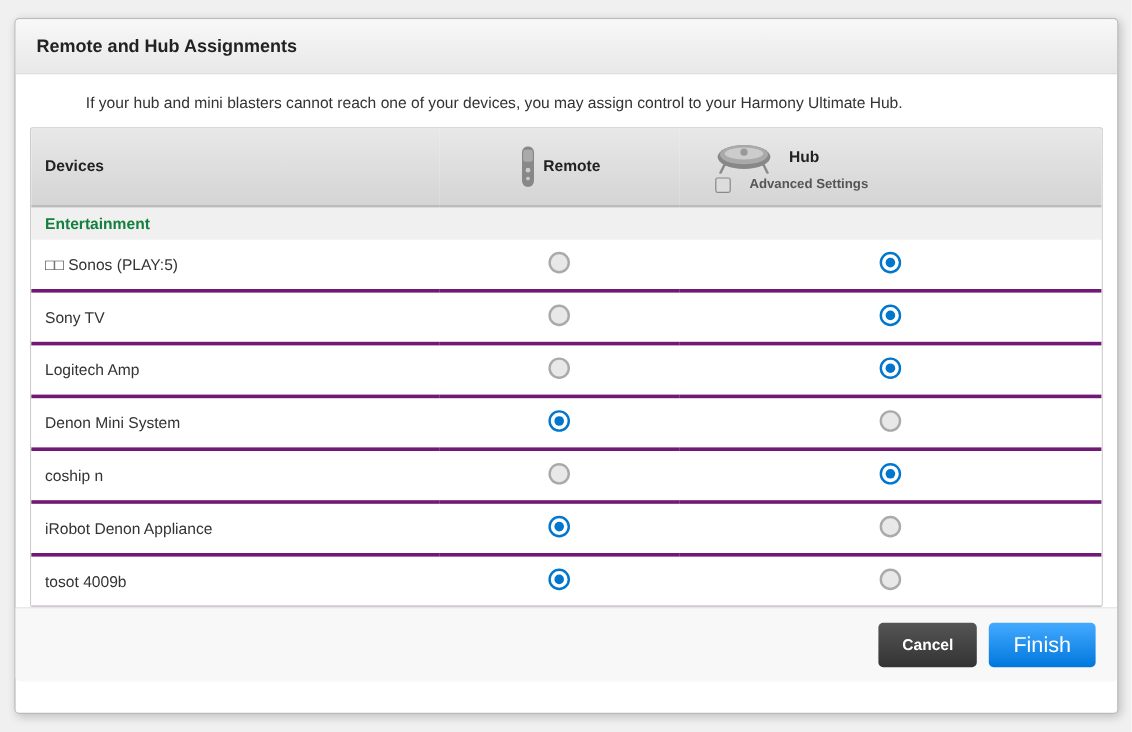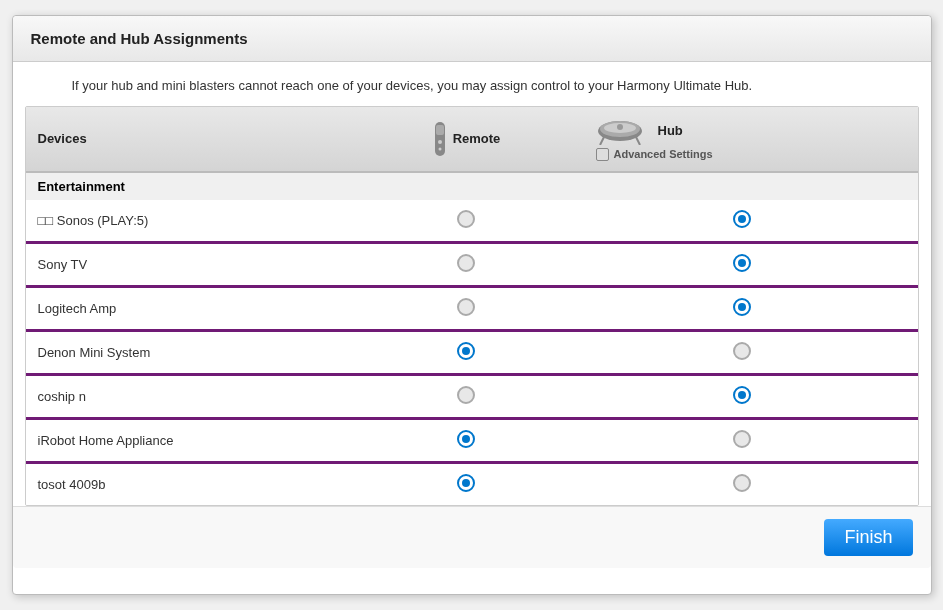--- a/index.html
+++ b/index.html
@@ -83,41 +83,41 @@
       gap: 8px;
     }
     .remote-header {
       display: flex;
       align-items: center;
       justify-content: center;
     }
     .advanced-settings {
       display: flex;
       align-items: flex-start;
-      gap: 5px;
+      gap: 16px;
       font-size: 11px;
       color: #555;
       margin-top: 3px;
     }
     .adv-checkbox {
       width: 13px;
       height: 13px;
       border: 1px solid #888;
       background: #ddd;
       display: inline-block;
       border-radius: 2px;
     }
     .section-row {
       background: #f0f0f0;
     }
     .section-label {
       padding: 6px 12px;
       font-weight: bold;
       font-size: 13px;
-      color: #000000;
+      color: #15803d;
     }
     tbody tr.device-row {
       border-bottom: 3px solid #701a75;
       background: #fff;
     }
     td {
       padding: 10px 12px;
       font-size: 13px;
       color: #333;
     }
@@ -277,21 +277,21 @@
           <tr class="device-row">
         <td>coship n</td>
         <td class="col-radio">
           <span class="radio-btn "></span>
         </td>
         <td class="col-radio">
           <span class="radio-btn selected"></span>
         </td>
       </tr>
           <tr class="device-row">
-        <td>iRobot Home Appliance</td>
+        <td>iRobot Denon Appliance</td>
         <td class="col-radio">
           <span class="radio-btn selected"></span>
         </td>
         <td class="col-radio">
           <span class="radio-btn "></span>
         </td>
       </tr>
           <tr class="device-row">
         <td>tosot 4009b</td>
         <td class="col-radio">
@@ -308,15 +308,16 @@
         </td>
         <td class="col-radio">
           <span class="radio-btn selected"></span>
         </td>
       </tr>
         </tbody>
     </table>
   </div>
 
   <div class="dialog-footer">
+    <button class="btn-cancel">Cancel</button>
     <button class="btn-finish">Finish</button>
   </div>
 </div>
 
 </body></html>

